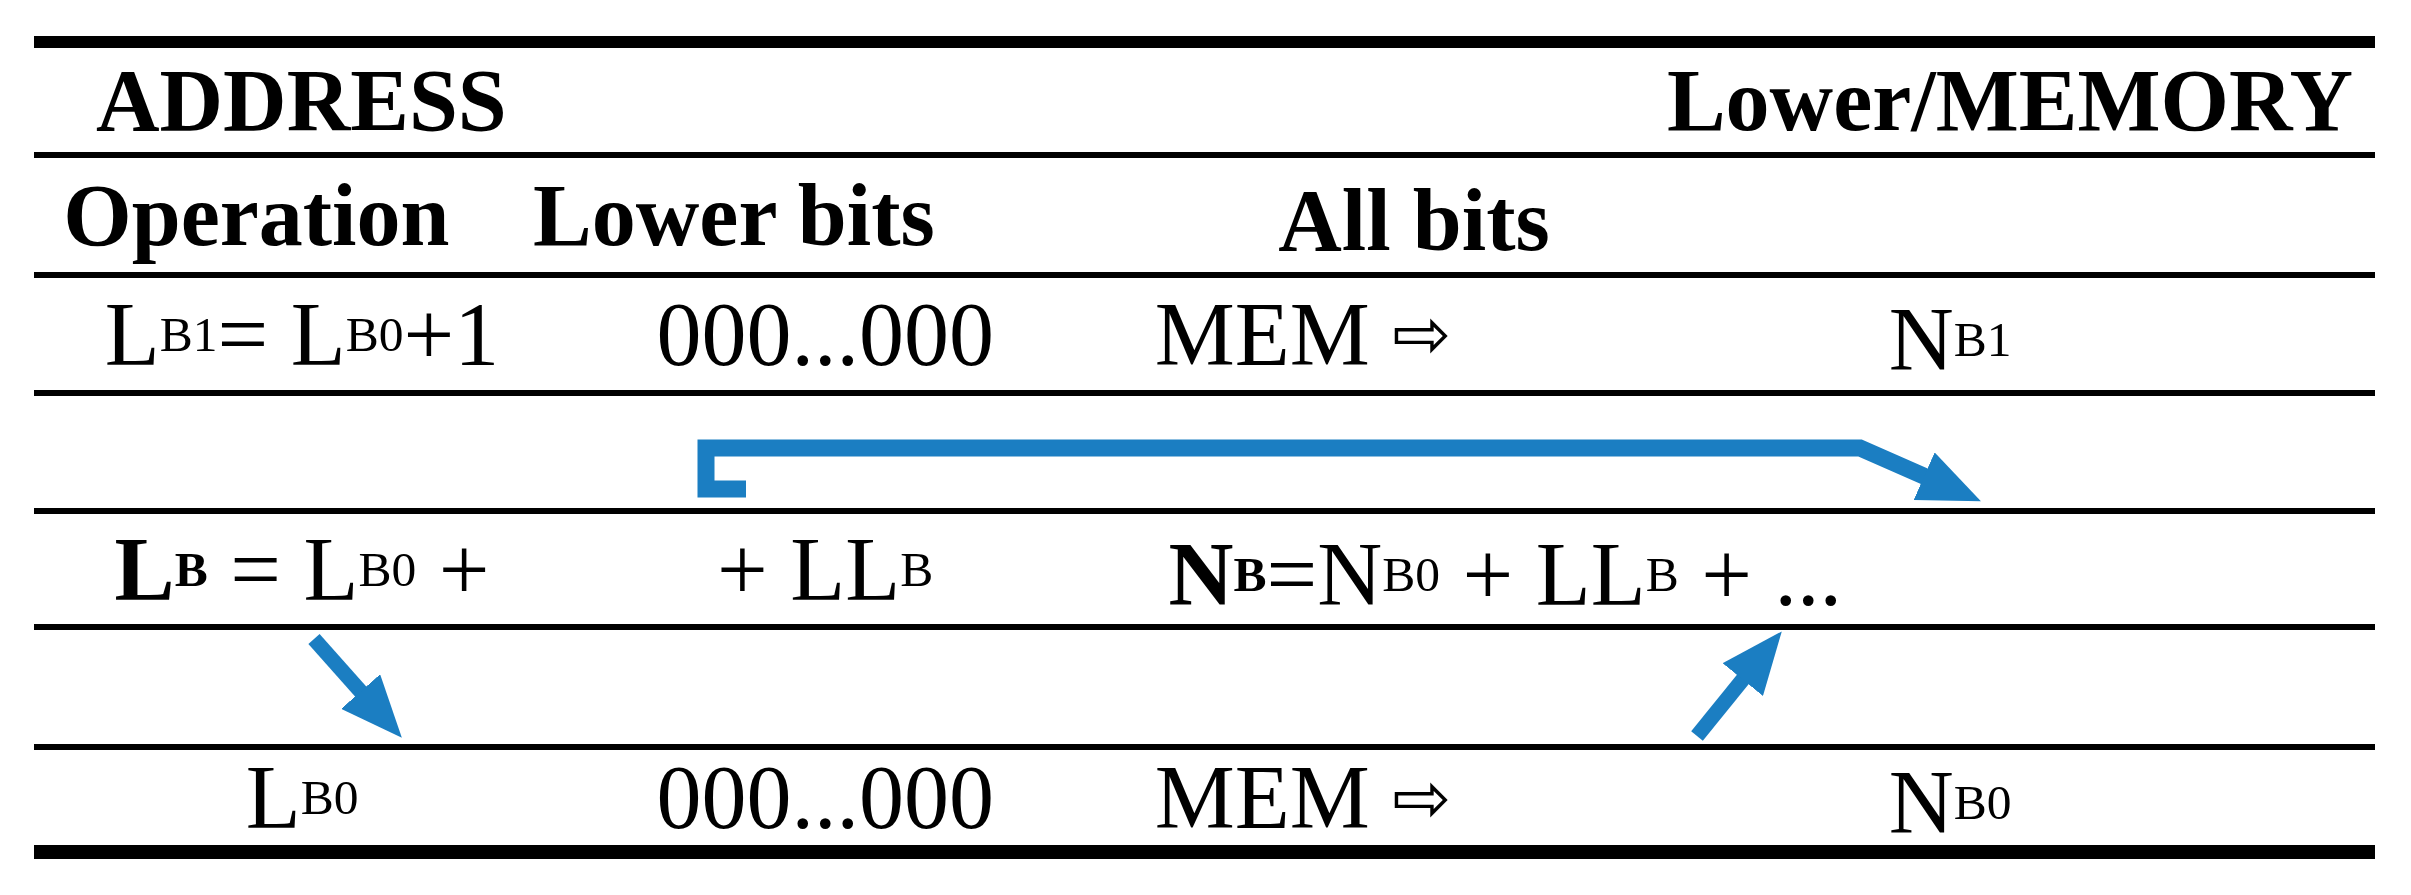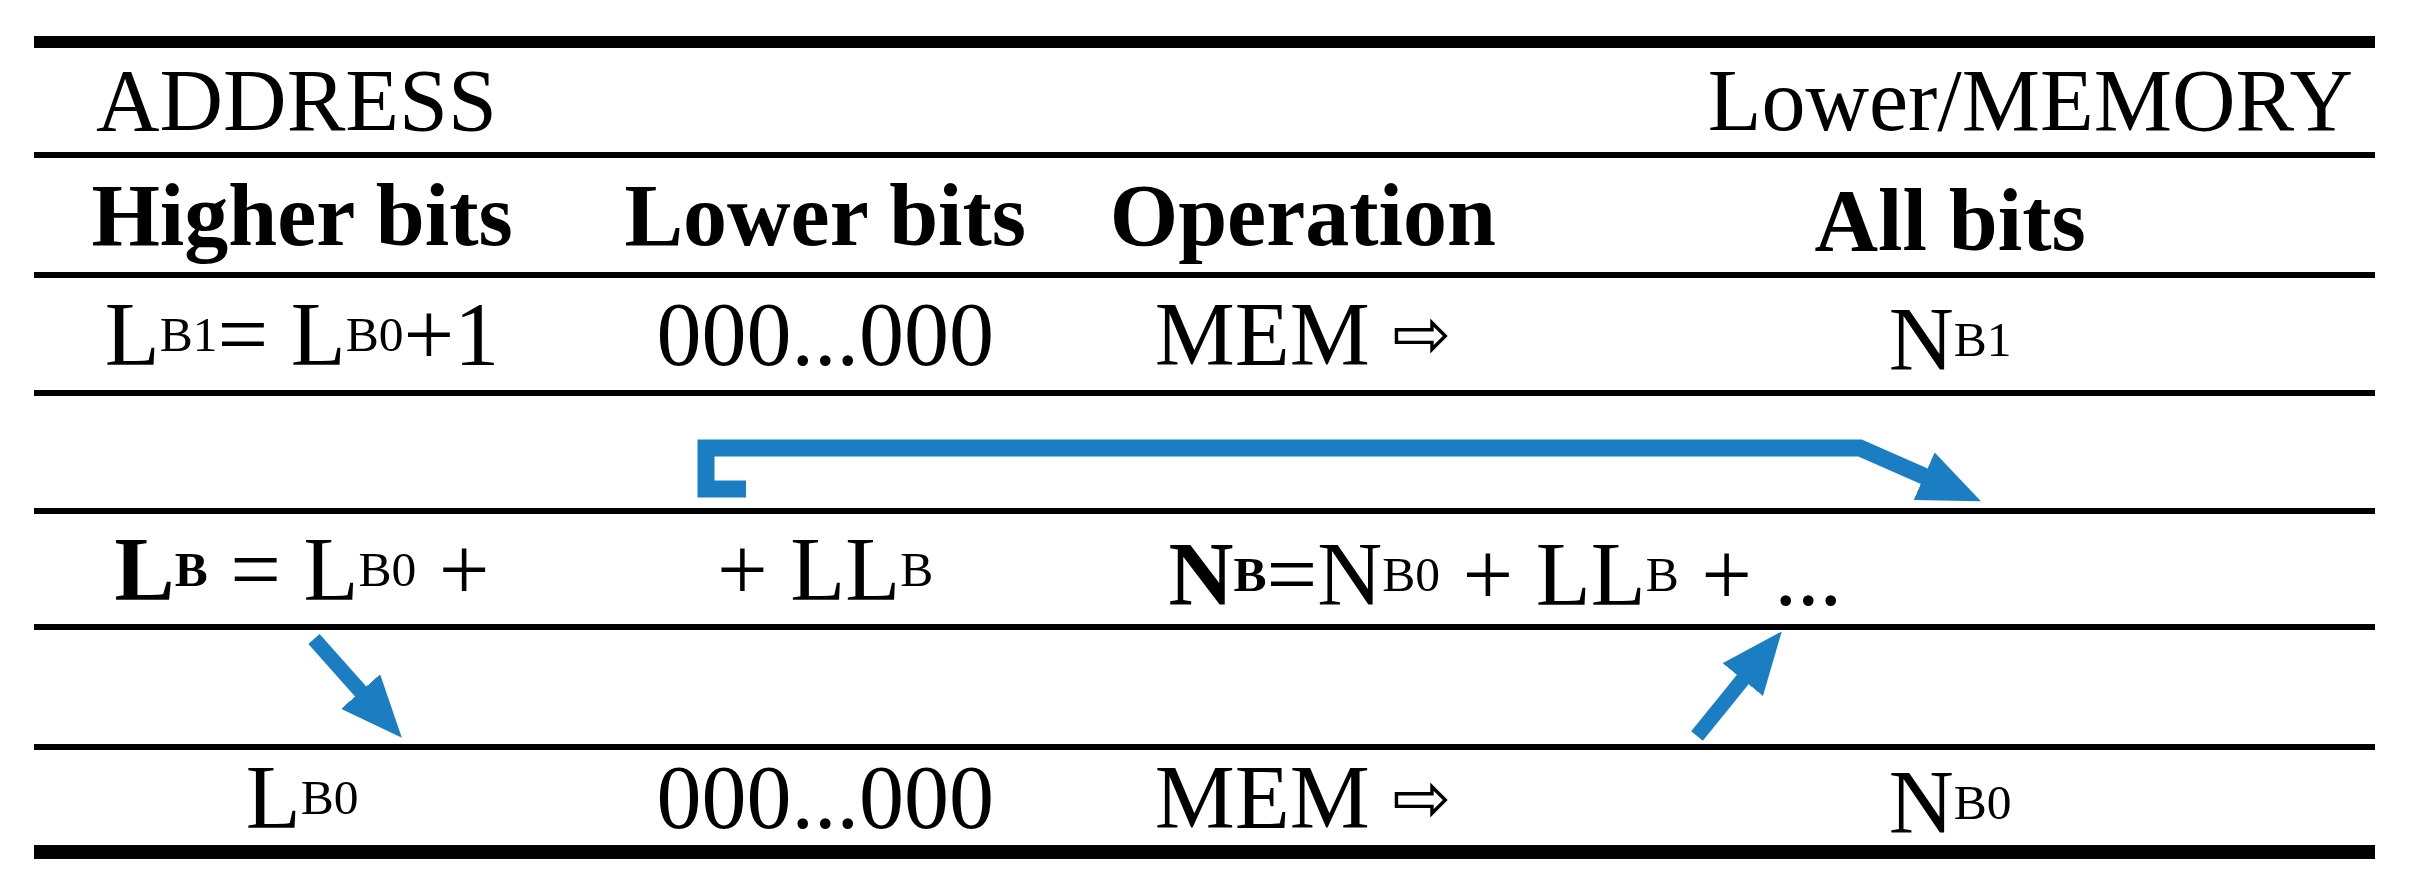--- a/index.html
+++ b/index.html
@@ -21,21 +21,21 @@
     width: 2341px;
   }
 
   .rule { background: #000000; width: 100%; }
   .rule.thin   { height: 6px; }
   .rule.thick-top    { height: 12px; }
   .rule.thick-bottom { height: 14px; }
 
   .trow { display: flex; width: 100%; align-items: center; }
 
-  .h-group  { height: 104px; font-weight: normal; font-size: 88px; gap: 45px; }
+  .h-group  { height: 104px; font-weight: bold; font-size: 88px; gap: 45px; }
   .h-cols   { height: 114px; font-weight: bold; font-size: 88px; }
   .drow     { height: 112px; font-size: 90px; }
   .drow.r2  { height: 110px; }
   .drow.r3  { height: 95px;  }
   .spacer1  { height: 112px; }
   .spacer2  { height: 114px; }
 
   .gcell { display: flex; align-items: center; width: 50%; }
   .gcell.left  { justify-content: flex-start; padding-left: 62px; box-sizing: border-box; }
   .gcell.right { justify-content: flex-end;  padding-right: 22px; box-sizing: border-box; }
@@ -71,23 +71,22 @@
     <div class="rule thick-top"></div>
 
     <div class="trow h-group">
       <div class="gcell left">ADDRESS</div>
       <div class="gcell right">Lower/MEMORY</div>
     </div>
 
     <div class="rule thin"></div>
 
     <div class="trow h-cols">
-      <div class="cell c1">Higher bits</div>
+      <div class="cell c3">Operation</div>
       <div class="cell c2">Lower bits</div>
-      <div class="cell c3">Operation</div>
       <div class="cell c4">All bits</div>
     </div>
 
     <div class="rule thin"></div>
 
     <div class="trow drow">
       <div class="cell c1"><span class="seg">L</span><span class="seg s">B1</span><span class="seg">= L</span><span class="seg s">B0</span><span class="seg">+1</span></div>
       <div class="cell c2"><span class="seg">000...000</span></div>
       <div class="cell c3"><span class="seg">MEM </span><span class="seg g">⇨</span></div>
       <div class="cell c4"><span class="seg">N</span><span class="seg s">B1</span></div>

